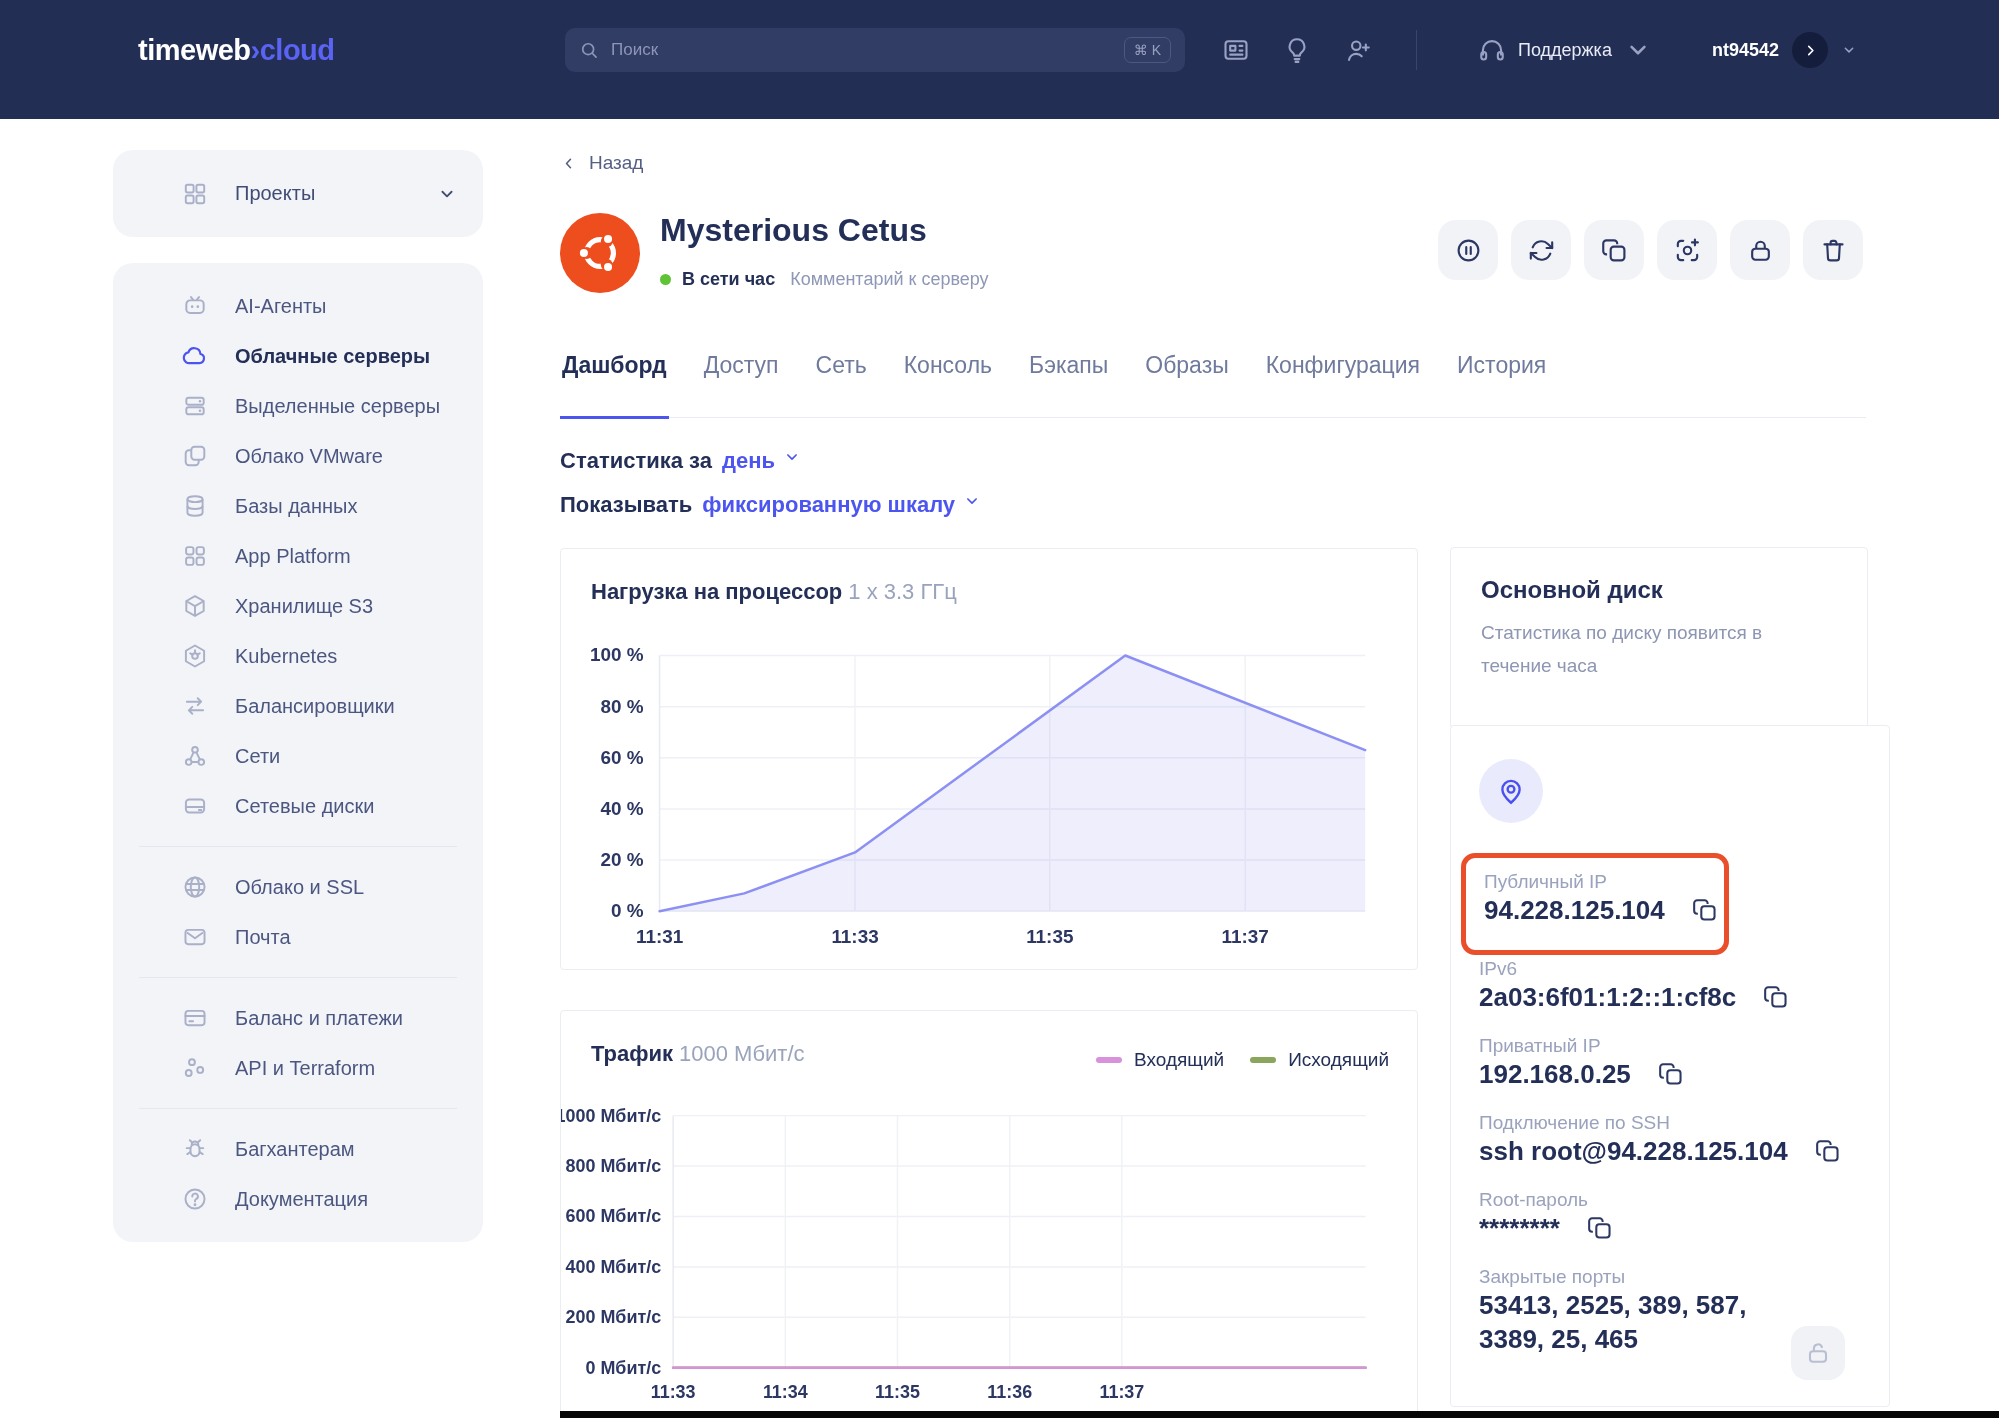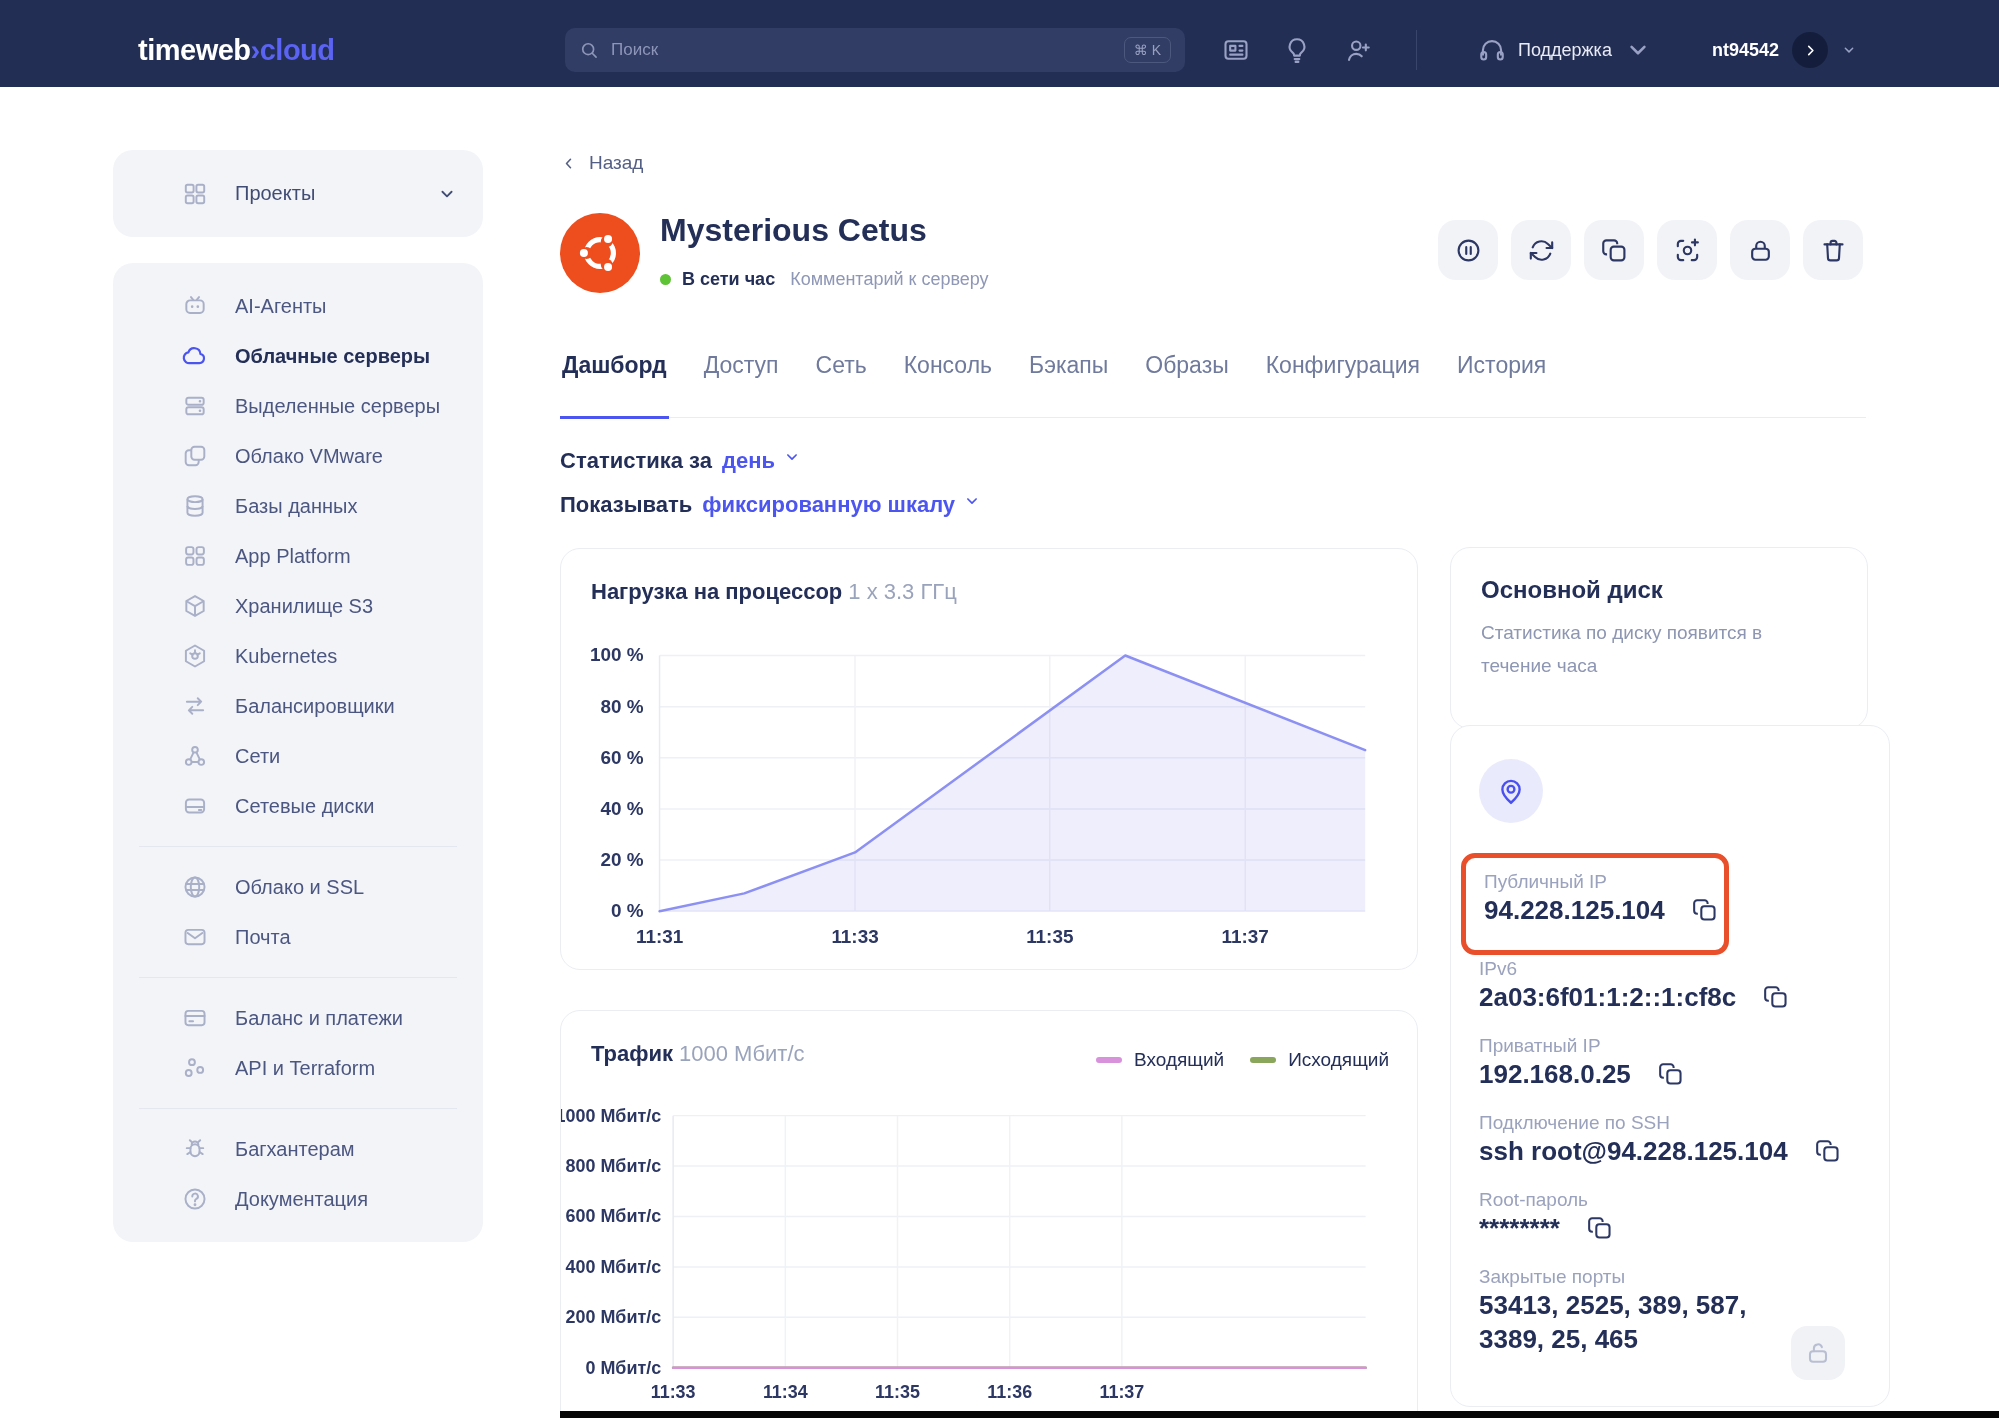--- a/index.html
+++ b/index.html
@@ -2,21 +2,21 @@
 <html><head>
 <meta charset="utf-8">
 <style>
 *{margin:0;padding:0;box-sizing:border-box}
 html,body{width:1999px;height:1418px;overflow:hidden;background:#fff;font-family:"Liberation Sans",sans-serif;position:relative}
 .ic{display:inline-flex;align-items:center;justify-content:center}
 .ic svg{width:100%;height:100%;display:block}
 svg text{font-family:"Liberation Sans",sans-serif}
 
 
-.topbar{position:absolute;left:0;top:0;width:1999px;height:87px;background:#232e55}
+.topbar{position:absolute;left:0;top:0;width:1999px;height:119px;background:#232e55}
 .logo{position:absolute;left:138px;top:0;height:100px;display:flex;align-items:center;font-size:29px;font-weight:800;letter-spacing:-.5px;cursor:pointer}
 .lg1{color:#fff}.lgsep,.lg2{color:#5b63f3}
 .search{position:absolute;left:565px;top:28px;width:620px;height:44px;background:#323d66;border-radius:10px;display:flex;align-items:center;padding:0 14px;gap:12px;cursor:text}
 .s-ic{width:20px;height:20px;color:#8d96b8}
 .s-ph{flex:1;font-size:17px;color:#8d96b8}
 .s-kbd{font-size:14px;color:#97a0bf;border:1.5px solid #4d587f;border-radius:7px;padding:4px 9px}
 .tb-icons{position:absolute;left:1222px;top:0;height:100px;display:flex;align-items:center;gap:33px;color:#99a2c4}
 .tb-icons .ic{width:28px;height:28px;cursor:pointer}
 .tb-div{position:absolute;left:1416px;top:30px;width:1px;height:40px;background:#3a456c}
 .tb-support{position:absolute;left:1478px;top:0;height:100px;display:flex;align-items:center;gap:12px;cursor:pointer}
@@ -60,21 +60,21 @@
 .tab{font-size:23px;color:#6f7a9c;padding:0 2px 37px;border-bottom:3px solid transparent;margin-bottom:-2px;cursor:pointer;white-space:nowrap}
 .tab.active{color:#242f58;font-weight:700;border-bottom-color:#4c55ef}
 
 
 .ctl{position:absolute;left:560px;font-size:22px;font-weight:700;color:#242f58;display:flex;align-items:center;gap:10px}
 .ctl1{top:448px}.ctl2{top:492px}
 .acc{color:#4c55ef;cursor:pointer;display:flex;gap:8px}
 .acc .chev{width:18px;height:18px;color:#4c55ef}
 
 
-.card{position:absolute;background:#fff;border:1.5px solid #eaedf2;border-radius:20px}
+.card{position:absolute;background:#fff;border:1.5px solid #eaedf2;border-radius:4px}
 .cpu-card{left:560px;top:548px;width:858px;height:422px}
 .traffic-card{left:560px;top:1010px;width:858px;height:560px}
 .card-title{position:absolute;left:30px;top:30px;font-size:22px;font-weight:700;color:#242f58}
 .card-title .sub{font-weight:400;color:#9aa3bc;margin-left:6px}
 .chart-svg{position:absolute;left:0;top:0;width:100%;height:100%}
 .legend{position:absolute;right:28px;top:38px;display:flex;gap:26px;align-items:center}
 .lg-item{display:flex;align-items:center;gap:12px}
 .lg-dash{width:26px;height:6px;border-radius:3px}
 .lg-lbl{font-size:19px;color:#242f58}
 

